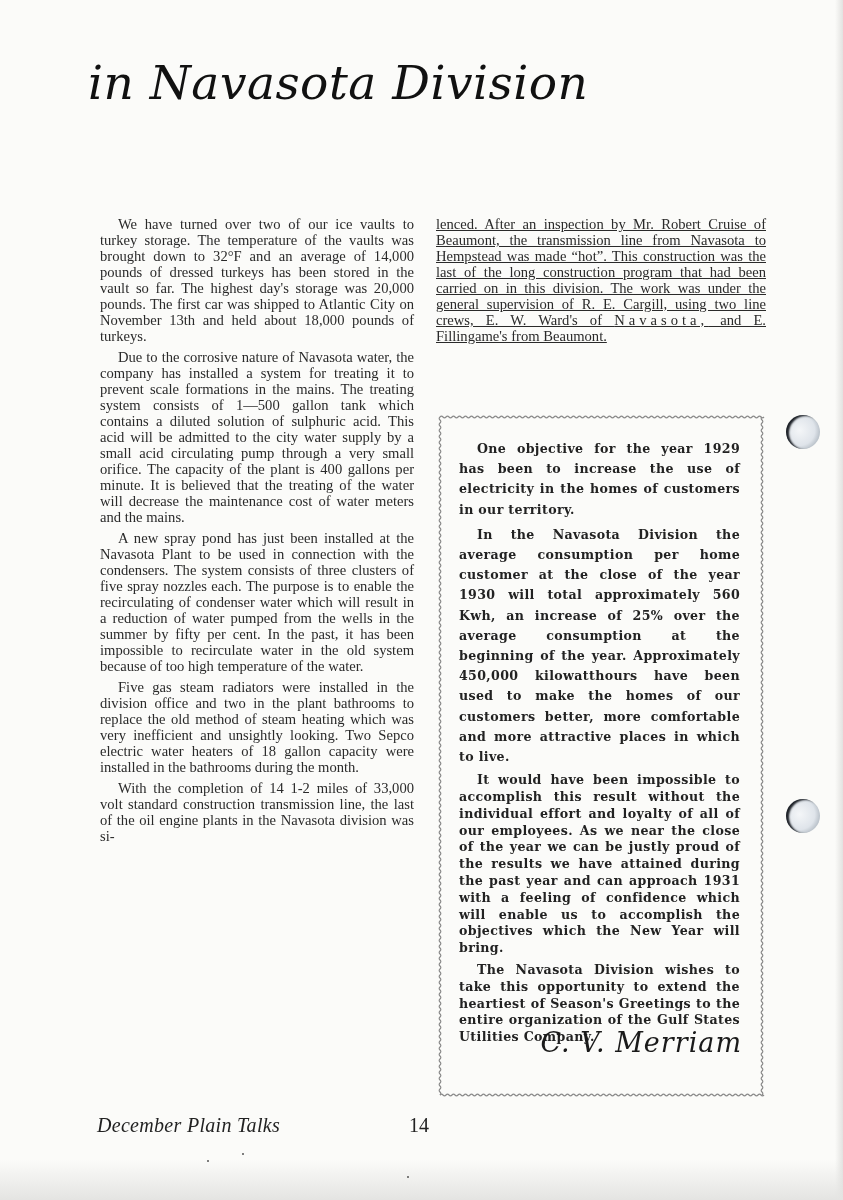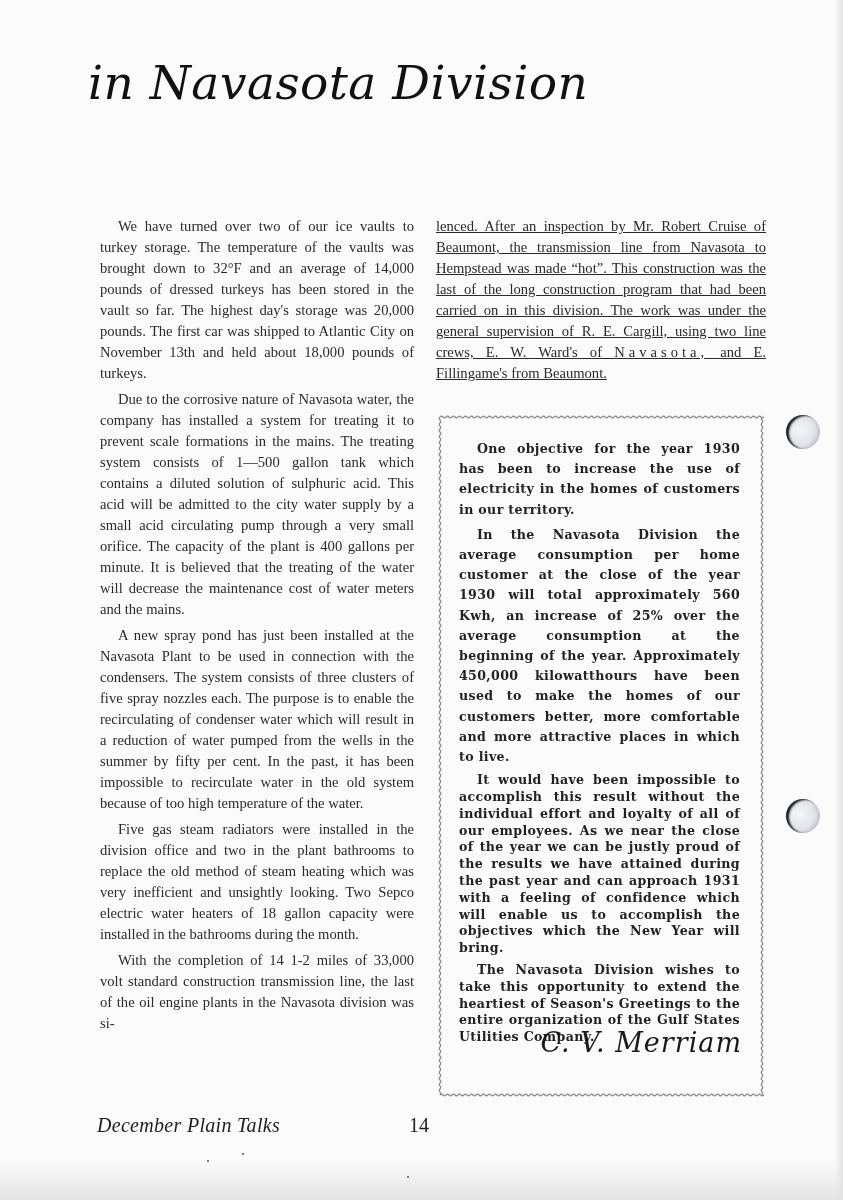--- a/index.html
+++ b/index.html
@@ -20,21 +20,21 @@
     .title {
       position: absolute; left: 86px; top: 46px; width: 560px;
       font-family: "DejaVu Serif", serif; font-style: italic;
       font-size: 47px; line-height: 74px; color: #111; letter-spacing: 0.5px;
     }
     .title .line { display: block; white-space: nowrap; }
     .title .line2 { padding-left: 2px; }
 
     .col {
       position: absolute; font-family: "Liberation Serif", serif;
-      font-size: 14.6px; line-height: 21px; color: #2a2a2a;
+      font-size: 14.6px; line-height: 16px; color: #2a2a2a;
       text-align: justify;
     }
     .col-left { left: 100px; top: 216px; width: 314px; }
     .col-right { left: 436px; top: 216px; width: 330px; }
     .col p { margin: 0 0 5px 0; text-indent: 18px; }
     .col p.cont { text-indent: 0; text-decoration: underline; }
     .col .spaced { letter-spacing: 4px; }
 
     .box {
       position: absolute; left: 436px; top: 413px; width: 330px; height: 686px;
@@ -96,21 +96,21 @@
 </div>
 
 <div class="box">
   <svg class="border" width="330" height="686" viewBox="0 0 330 686">
     <path id="wave-top" fill="none" stroke="#8a8a8a" stroke-width="1.2" d="M 4 4 Q 5.5 2.4 7 4 T 10 4 Q 11.5 2.4 13 4 T 16 4 Q 17.5 2.4 19 4 T 22 4 Q 23.5 2.4 25 4 T 28 4 Q 29.5 2.4 31 4 T 34 4 Q 35.5 2.4 37 4 T 40 4 Q 41.5 2.4 43 4 T 46 4 Q 47.5 2.4 49 4 T 52 4 Q 53.5 2.4 55 4 T 58 4 Q 59.5 2.4 61 4 T 64 4 Q 65.5 2.4 67 4 T 70 4 Q 71.5 2.4 73 4 T 76 4 Q 77.5 2.4 79 4 T 82 4 Q 83.5 2.4 85 4 T 88 4 Q 89.5 2.4 91 4 T 94 4 Q 95.5 2.4 97 4 T 100 4 Q 101.5 2.4 103 4 T 106 4 Q 107.5 2.4 109 4 T 112 4 Q 113.5 2.4 115 4 T 118 4 Q 119.5 2.4 121 4 T 124 4 Q 125.5 2.4 127 4 T 130 4 Q 131.5 2.4 133 4 T 136 4 Q 137.5 2.4 139 4 T 142 4 Q 143.5 2.4 145 4 T 148 4 Q 149.5 2.4 151 4 T 154 4 Q 155.5 2.4 157 4 T 160 4 Q 161.5 2.4 163 4 T 166 4 Q 167.5 2.4 169 4 T 172 4 Q 173.5 2.4 175 4 T 178 4 Q 179.5 2.4 181 4 T 184 4 Q 185.5 2.4 187 4 T 190 4 Q 191.5 2.4 193 4 T 196 4 Q 197.5 2.4 199 4 T 202 4 Q 203.5 2.4 205 4 T 208 4 Q 209.5 2.4 211 4 T 214 4 Q 215.5 2.4 217 4 T 220 4 Q 221.5 2.4 223 4 T 226 4 Q 227.5 2.4 229 4 T 232 4 Q 233.5 2.4 235 4 T 238 4 Q 239.5 2.4 241 4 T 244 4 Q 245.5 2.4 247 4 T 250 4 Q 251.5 2.4 253 4 T 256 4 Q 257.5 2.4 259 4 T 262 4 Q 263.5 2.4 265 4 T 268 4 Q 269.5 2.4 271 4 T 274 4 Q 275.5 2.4 277 4 T 280 4 Q 281.5 2.4 283 4 T 286 4 Q 287.5 2.4 289 4 T 292 4 Q 293.5 2.4 295 4 T 298 4 Q 299.5 2.4 301 4 T 304 4 Q 305.5 2.4 307 4 T 310 4 Q 311.5 2.4 313 4 T 316 4 Q 317.5 2.4 319 4 T 322 4 Q 323.5 2.4 325 4 T 328 4"></path>
     <path id="wave-bottom" fill="none" stroke="#8a8a8a" stroke-width="1.2" d="M 4 682 Q 5.5 680.4 7 682 T 10 682 Q 11.5 680.4 13 682 T 16 682 Q 17.5 680.4 19 682 T 22 682 Q 23.5 680.4 25 682 T 28 682 Q 29.5 680.4 31 682 T 34 682 Q 35.5 680.4 37 682 T 40 682 Q 41.5 680.4 43 682 T 46 682 Q 47.5 680.4 49 682 T 52 682 Q 53.5 680.4 55 682 T 58 682 Q 59.5 680.4 61 682 T 64 682 Q 65.5 680.4 67 682 T 70 682 Q 71.5 680.4 73 682 T 76 682 Q 77.5 680.4 79 682 T 82 682 Q 83.5 680.4 85 682 T 88 682 Q 89.5 680.4 91 682 T 94 682 Q 95.5 680.4 97 682 T 100 682 Q 101.5 680.4 103 682 T 106 682 Q 107.5 680.4 109 682 T 112 682 Q 113.5 680.4 115 682 T 118 682 Q 119.5 680.4 121 682 T 124 682 Q 125.5 680.4 127 682 T 130 682 Q 131.5 680.4 133 682 T 136 682 Q 137.5 680.4 139 682 T 142 682 Q 143.5 680.4 145 682 T 148 682 Q 149.5 680.4 151 682 T 154 682 Q 155.5 680.4 157 682 T 160 682 Q 161.5 680.4 163 682 T 166 682 Q 167.5 680.4 169 682 T 172 682 Q 173.5 680.4 175 682 T 178 682 Q 179.5 680.4 181 682 T 184 682 Q 185.5 680.4 187 682 T 190 682 Q 191.5 680.4 193 682 T 196 682 Q 197.5 680.4 199 682 T 202 682 Q 203.5 680.4 205 682 T 208 682 Q 209.5 680.4 211 682 T 214 682 Q 215.5 680.4 217 682 T 220 682 Q 221.5 680.4 223 682 T 226 682 Q 227.5 680.4 229 682 T 232 682 Q 233.5 680.4 235 682 T 238 682 Q 239.5 680.4 241 682 T 244 682 Q 245.5 680.4 247 682 T 250 682 Q 251.5 680.4 253 682 T 256 682 Q 257.5 680.4 259 682 T 262 682 Q 263.5 680.4 265 682 T 268 682 Q 269.5 680.4 271 682 T 274 682 Q 275.5 680.4 277 682 T 280 682 Q 281.5 680.4 283 682 T 286 682 Q 287.5 680.4 289 682 T 292 682 Q 293.5 680.4 295 682 T 298 682 Q 299.5 680.4 301 682 T 304 682 Q 305.5 680.4 307 682 T 310 682 Q 311.5 680.4 313 682 T 316 682 Q 317.5 680.4 319 682 T 322 682 Q 323.5 680.4 325 682 T 328 682"></path>
     <path id="wave-left" fill="none" stroke="#8a8a8a" stroke-width="1.2" d="M 4 4 Q 2.4 5.5 4 7 T 4 10 Q 2.4 11.5 4 13 T 4 16 Q 2.4 17.5 4 19 T 4 22 Q 2.4 23.5 4 25 T 4 28 Q 2.4 29.5 4 31 T 4 34 Q 2.4 35.5 4 37 T 4 40 Q 2.4 41.5 4 43 T 4 46 Q 2.4 47.5 4 49 T 4 52 Q 2.4 53.5 4 55 T 4 58 Q 2.4 59.5 4 61 T 4 64 Q 2.4 65.5 4 67 T 4 70 Q 2.4 71.5 4 73 T 4 76 Q 2.4 77.5 4 79 T 4 82 Q 2.4 83.5 4 85 T 4 88 Q 2.4 89.5 4 91 T 4 94 Q 2.4 95.5 4 97 T 4 100 Q 2.4 101.5 4 103 T 4 106 Q 2.4 107.5 4 109 T 4 112 Q 2.4 113.5 4 115 T 4 118 Q 2.4 119.5 4 121 T 4 124 Q 2.4 125.5 4 127 T 4 130 Q 2.4 131.5 4 133 T 4 136 Q 2.4 137.5 4 139 T 4 142 Q 2.4 143.5 4 145 T 4 148 Q 2.4 149.5 4 151 T 4 154 Q 2.4 155.5 4 157 T 4 160 Q 2.4 161.5 4 163 T 4 166 Q 2.4 167.5 4 169 T 4 172 Q 2.4 173.5 4 175 T 4 178 Q 2.4 179.5 4 181 T 4 184 Q 2.4 185.5 4 187 T 4 190 Q 2.4 191.5 4 193 T 4 196 Q 2.4 197.5 4 199 T 4 202 Q 2.4 203.5 4 205 T 4 208 Q 2.4 209.5 4 211 T 4 214 Q 2.4 215.5 4 217 T 4 220 Q 2.4 221.5 4 223 T 4 226 Q 2.4 227.5 4 229 T 4 232 Q 2.4 233.5 4 235 T 4 238 Q 2.4 239.5 4 241 T 4 244 Q 2.4 245.5 4 247 T 4 250 Q 2.4 251.5 4 253 T 4 256 Q 2.4 257.5 4 259 T 4 262 Q 2.4 263.5 4 265 T 4 268 Q 2.4 269.5 4 271 T 4 274 Q 2.4 275.5 4 277 T 4 280 Q 2.4 281.5 4 283 T 4 286 Q 2.4 287.5 4 289 T 4 292 Q 2.4 293.5 4 295 T 4 298 Q 2.4 299.5 4 301 T 4 304 Q 2.4 305.5 4 307 T 4 310 Q 2.4 311.5 4 313 T 4 316 Q 2.4 317.5 4 319 T 4 322 Q 2.4 323.5 4 325 T 4 328 Q 2.4 329.5 4 331 T 4 334 Q 2.4 335.5 4 337 T 4 340 Q 2.4 341.5 4 343 T 4 346 Q 2.4 347.5 4 349 T 4 352 Q 2.4 353.5 4 355 T 4 358 Q 2.4 359.5 4 361 T 4 364 Q 2.4 365.5 4 367 T 4 370 Q 2.4 371.5 4 373 T 4 376 Q 2.4 377.5 4 379 T 4 382 Q 2.4 383.5 4 385 T 4 388 Q 2.4 389.5 4 391 T 4 394 Q 2.4 395.5 4 397 T 4 400 Q 2.4 401.5 4 403 T 4 406 Q 2.4 407.5 4 409 T 4 412 Q 2.4 413.5 4 415 T 4 418 Q 2.4 419.5 4 421 T 4 424 Q 2.4 425.5 4 427 T 4 430 Q 2.4 431.5 4 433 T 4 436 Q 2.4 437.5 4 439 T 4 442 Q 2.4 443.5 4 445 T 4 448 Q 2.4 449.5 4 451 T 4 454 Q 2.4 455.5 4 457 T 4 460 Q 2.4 461.5 4 463 T 4 466 Q 2.4 467.5 4 469 T 4 472 Q 2.4 473.5 4 475 T 4 478 Q 2.4 479.5 4 481 T 4 484 Q 2.4 485.5 4 487 T 4 490 Q 2.4 491.5 4 493 T 4 496 Q 2.4 497.5 4 499 T 4 502 Q 2.4 503.5 4 505 T 4 508 Q 2.4 509.5 4 511 T 4 514 Q 2.4 515.5 4 517 T 4 520 Q 2.4 521.5 4 523 T 4 526 Q 2.4 527.5 4 529 T 4 532 Q 2.4 533.5 4 535 T 4 538 Q 2.4 539.5 4 541 T 4 544 Q 2.4 545.5 4 547 T 4 550 Q 2.4 551.5 4 553 T 4 556 Q 2.4 557.5 4 559 T 4 562 Q 2.4 563.5 4 565 T 4 568 Q 2.4 569.5 4 571 T 4 574 Q 2.4 575.5 4 577 T 4 580 Q 2.4 581.5 4 583 T 4 586 Q 2.4 587.5 4 589 T 4 592 Q 2.4 593.5 4 595 T 4 598 Q 2.4 599.5 4 601 T 4 604 Q 2.4 605.5 4 607 T 4 610 Q 2.4 611.5 4 613 T 4 616 Q 2.4 617.5 4 619 T 4 622 Q 2.4 623.5 4 625 T 4 628 Q 2.4 629.5 4 631 T 4 634 Q 2.4 635.5 4 637 T 4 640 Q 2.4 641.5 4 643 T 4 646 Q 2.4 647.5 4 649 T 4 652 Q 2.4 653.5 4 655 T 4 658 Q 2.4 659.5 4 661 T 4 664 Q 2.4 665.5 4 667 T 4 670 Q 2.4 671.5 4 673 T 4 676 Q 2.4 677.5 4 679 T 4 682"></path>
     <path id="wave-right" fill="none" stroke="#8a8a8a" stroke-width="1.2" d="M 326 4 Q 324.4 5.5 326 7 T 326 10 Q 324.4 11.5 326 13 T 326 16 Q 324.4 17.5 326 19 T 326 22 Q 324.4 23.5 326 25 T 326 28 Q 324.4 29.5 326 31 T 326 34 Q 324.4 35.5 326 37 T 326 40 Q 324.4 41.5 326 43 T 326 46 Q 324.4 47.5 326 49 T 326 52 Q 324.4 53.5 326 55 T 326 58 Q 324.4 59.5 326 61 T 326 64 Q 324.4 65.5 326 67 T 326 70 Q 324.4 71.5 326 73 T 326 76 Q 324.4 77.5 326 79 T 326 82 Q 324.4 83.5 326 85 T 326 88 Q 324.4 89.5 326 91 T 326 94 Q 324.4 95.5 326 97 T 326 100 Q 324.4 101.5 326 103 T 326 106 Q 324.4 107.5 326 109 T 326 112 Q 324.4 113.5 326 115 T 326 118 Q 324.4 119.5 326 121 T 326 124 Q 324.4 125.5 326 127 T 326 130 Q 324.4 131.5 326 133 T 326 136 Q 324.4 137.5 326 139 T 326 142 Q 324.4 143.5 326 145 T 326 148 Q 324.4 149.5 326 151 T 326 154 Q 324.4 155.5 326 157 T 326 160 Q 324.4 161.5 326 163 T 326 166 Q 324.4 167.5 326 169 T 326 172 Q 324.4 173.5 326 175 T 326 178 Q 324.4 179.5 326 181 T 326 184 Q 324.4 185.5 326 187 T 326 190 Q 324.4 191.5 326 193 T 326 196 Q 324.4 197.5 326 199 T 326 202 Q 324.4 203.5 326 205 T 326 208 Q 324.4 209.5 326 211 T 326 214 Q 324.4 215.5 326 217 T 326 220 Q 324.4 221.5 326 223 T 326 226 Q 324.4 227.5 326 229 T 326 232 Q 324.4 233.5 326 235 T 326 238 Q 324.4 239.5 326 241 T 326 244 Q 324.4 245.5 326 247 T 326 250 Q 324.4 251.5 326 253 T 326 256 Q 324.4 257.5 326 259 T 326 262 Q 324.4 263.5 326 265 T 326 268 Q 324.4 269.5 326 271 T 326 274 Q 324.4 275.5 326 277 T 326 280 Q 324.4 281.5 326 283 T 326 286 Q 324.4 287.5 326 289 T 326 292 Q 324.4 293.5 326 295 T 326 298 Q 324.4 299.5 326 301 T 326 304 Q 324.4 305.5 326 307 T 326 310 Q 324.4 311.5 326 313 T 326 316 Q 324.4 317.5 326 319 T 326 322 Q 324.4 323.5 326 325 T 326 328 Q 324.4 329.5 326 331 T 326 334 Q 324.4 335.5 326 337 T 326 340 Q 324.4 341.5 326 343 T 326 346 Q 324.4 347.5 326 349 T 326 352 Q 324.4 353.5 326 355 T 326 358 Q 324.4 359.5 326 361 T 326 364 Q 324.4 365.5 326 367 T 326 370 Q 324.4 371.5 326 373 T 326 376 Q 324.4 377.5 326 379 T 326 382 Q 324.4 383.5 326 385 T 326 388 Q 324.4 389.5 326 391 T 326 394 Q 324.4 395.5 326 397 T 326 400 Q 324.4 401.5 326 403 T 326 406 Q 324.4 407.5 326 409 T 326 412 Q 324.4 413.5 326 415 T 326 418 Q 324.4 419.5 326 421 T 326 424 Q 324.4 425.5 326 427 T 326 430 Q 324.4 431.5 326 433 T 326 436 Q 324.4 437.5 326 439 T 326 442 Q 324.4 443.5 326 445 T 326 448 Q 324.4 449.5 326 451 T 326 454 Q 324.4 455.5 326 457 T 326 460 Q 324.4 461.5 326 463 T 326 466 Q 324.4 467.5 326 469 T 326 472 Q 324.4 473.5 326 475 T 326 478 Q 324.4 479.5 326 481 T 326 484 Q 324.4 485.5 326 487 T 326 490 Q 324.4 491.5 326 493 T 326 496 Q 324.4 497.5 326 499 T 326 502 Q 324.4 503.5 326 505 T 326 508 Q 324.4 509.5 326 511 T 326 514 Q 324.4 515.5 326 517 T 326 520 Q 324.4 521.5 326 523 T 326 526 Q 324.4 527.5 326 529 T 326 532 Q 324.4 533.5 326 535 T 326 538 Q 324.4 539.5 326 541 T 326 544 Q 324.4 545.5 326 547 T 326 550 Q 324.4 551.5 326 553 T 326 556 Q 324.4 557.5 326 559 T 326 562 Q 324.4 563.5 326 565 T 326 568 Q 324.4 569.5 326 571 T 326 574 Q 324.4 575.5 326 577 T 326 580 Q 324.4 581.5 326 583 T 326 586 Q 324.4 587.5 326 589 T 326 592 Q 324.4 593.5 326 595 T 326 598 Q 324.4 599.5 326 601 T 326 604 Q 324.4 605.5 326 607 T 326 610 Q 324.4 611.5 326 613 T 326 616 Q 324.4 617.5 326 619 T 326 622 Q 324.4 623.5 326 625 T 326 628 Q 324.4 629.5 326 631 T 326 634 Q 324.4 635.5 326 637 T 326 640 Q 324.4 641.5 326 643 T 326 646 Q 324.4 647.5 326 649 T 326 652 Q 324.4 653.5 326 655 T 326 658 Q 324.4 659.5 326 661 T 326 664 Q 324.4 665.5 326 667 T 326 670 Q 324.4 671.5 326 673 T 326 676 Q 324.4 677.5 326 679 T 326 682"></path>
   </svg>
   <div class="box-text">
-    <p>One objective for the year 1930 has been to increase the use of electricity in the homes of customers in our territory.</p>
+    <p>One objective for the year 1929 has been to increase the use of electricity in the homes of customers in our territory.</p>
     <p>In the Navasota Division the average consumption per home customer at the close of the year 1930 will total approximately 560 Kwh, an increase of 25% over the average consumption at the beginning of the year. Approximately 450,000 kilowatthours have been used to make the homes of our customers better, more comfortable and more attractive places in which to live.</p>
     <p class="tight">It would have been impossible to accomplish this result without the individual effort and loyalty of all of our employees. As we near the close of the year we can be justly proud of the results we have attained during the past year and can approach 1931 with a feeling of confidence which will enable us to accomplish the objectives which the New Year will bring.</p>
     <p class="tight">The Navasota Division wishes to take this opportunity to extend the heartiest of Season's Greetings to the entire organization of the Gulf States Utilities Company.</p>
   </div>
   <div class="signature">C. V. Merriam</div>
 </div>
 
 <div class="hole hole-top"></div>
 <div class="hole hole-bottom"></div>
 

